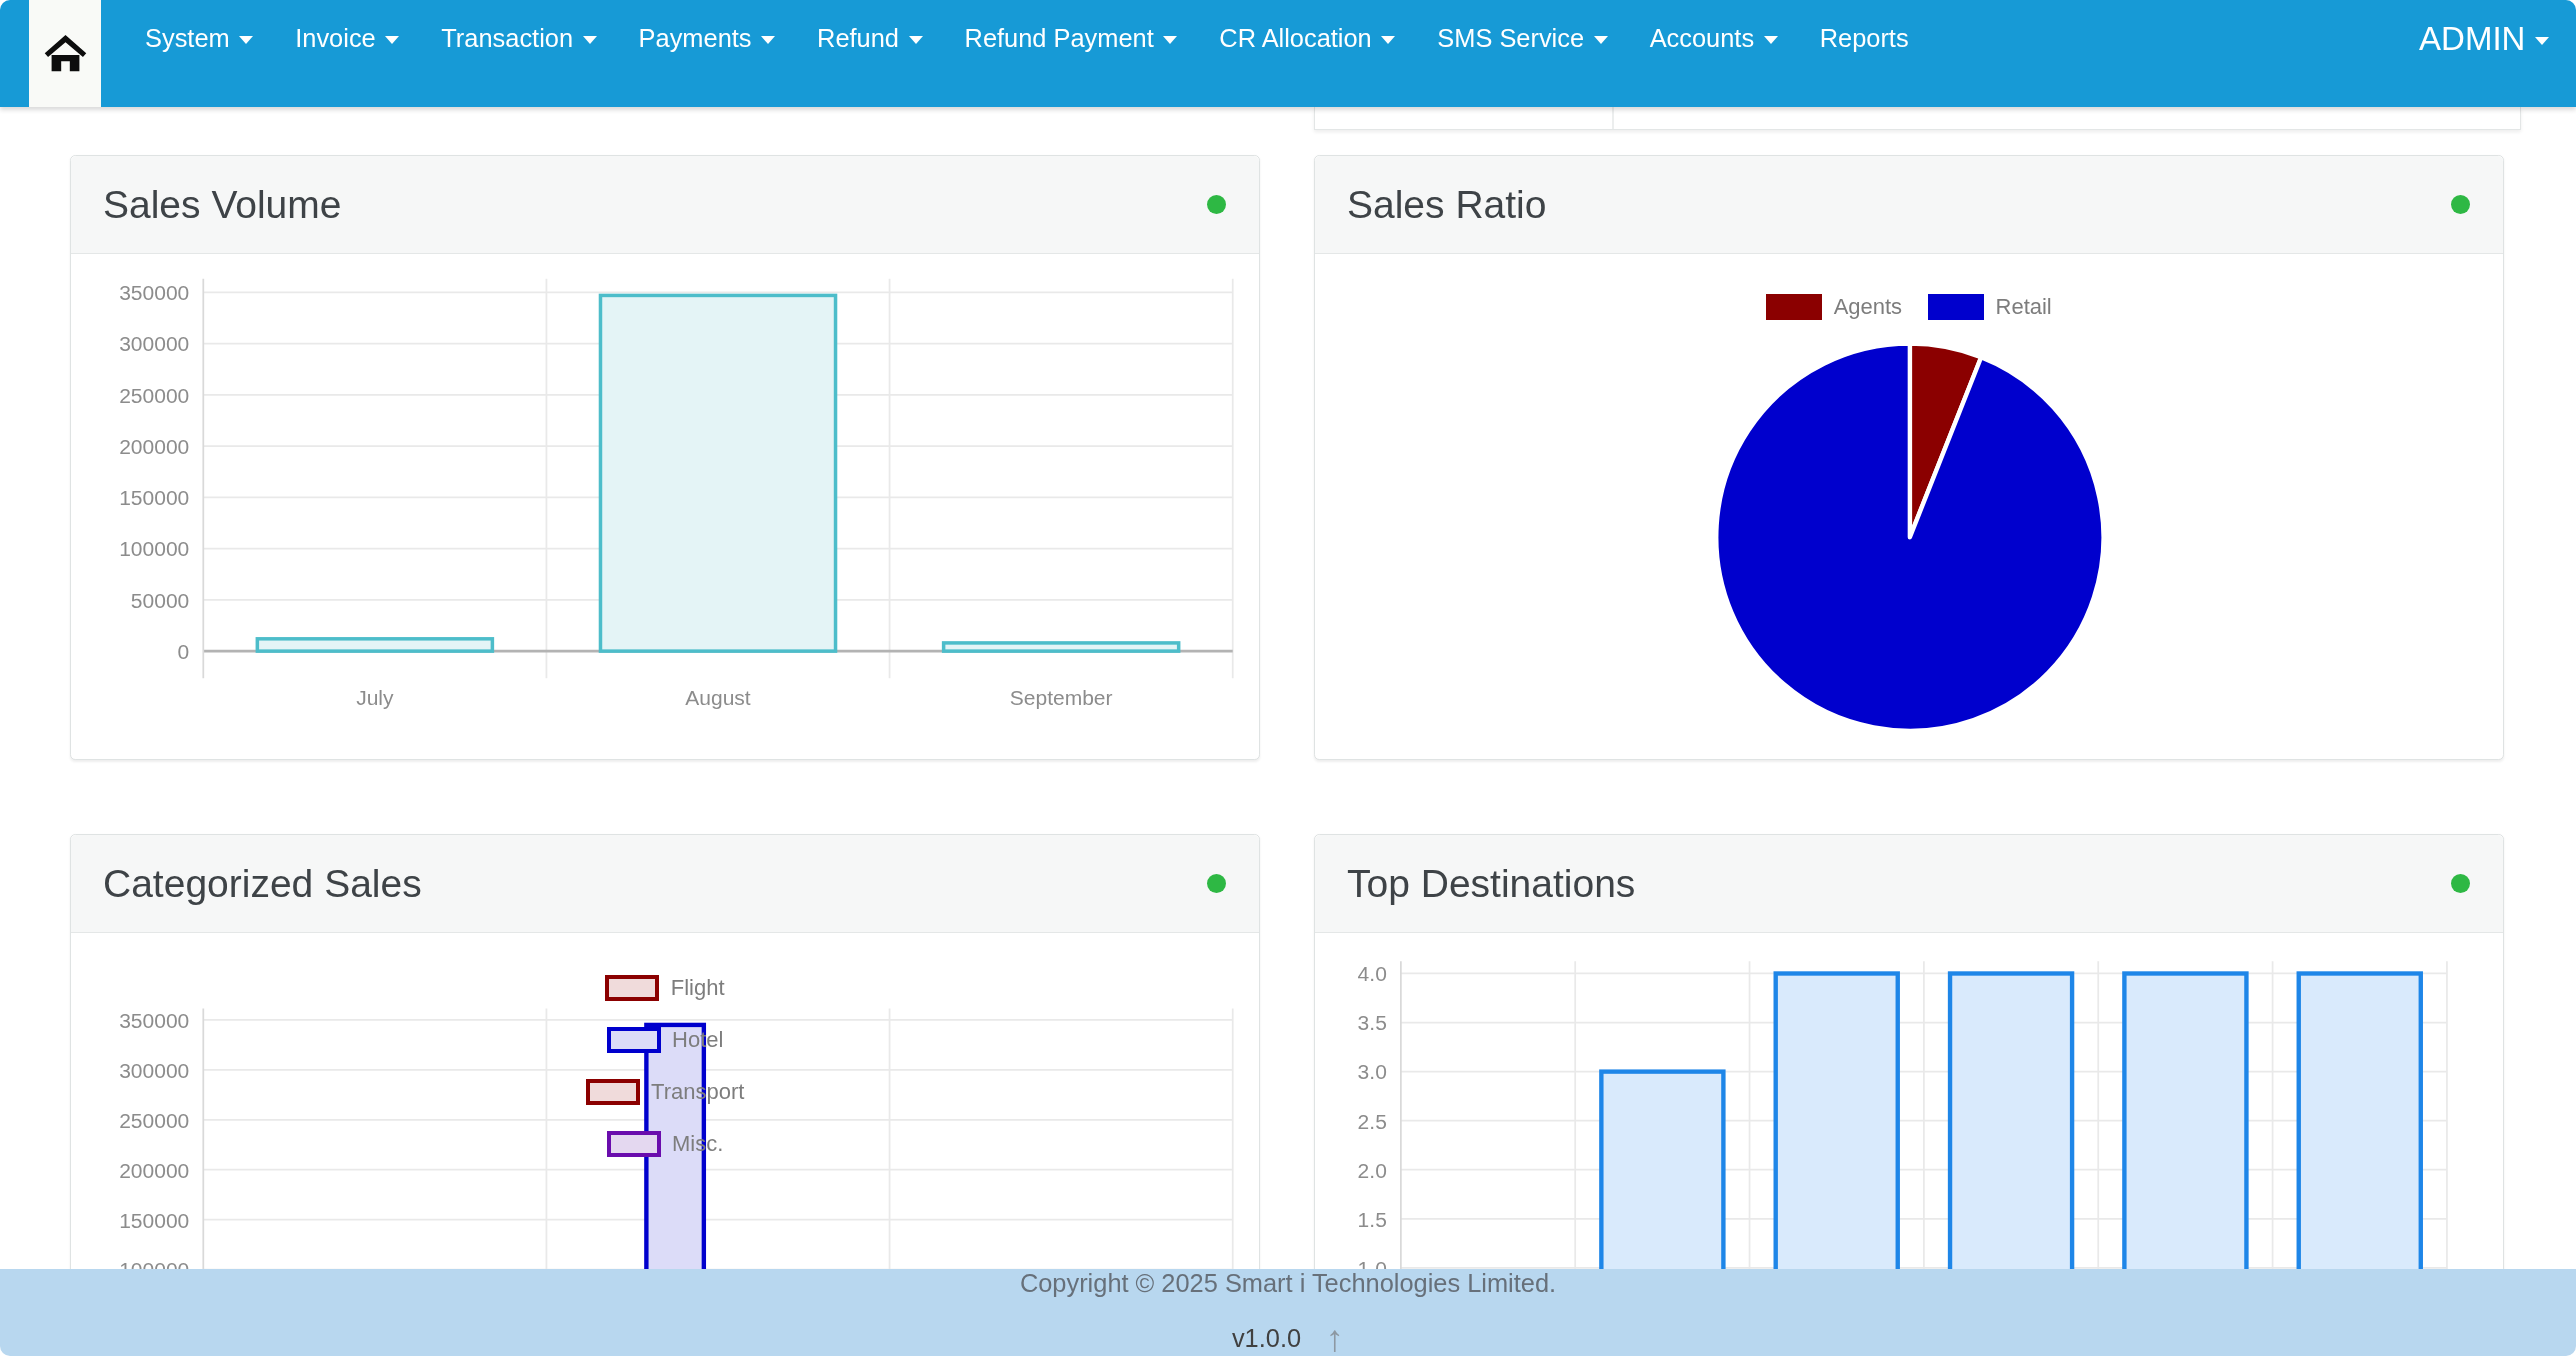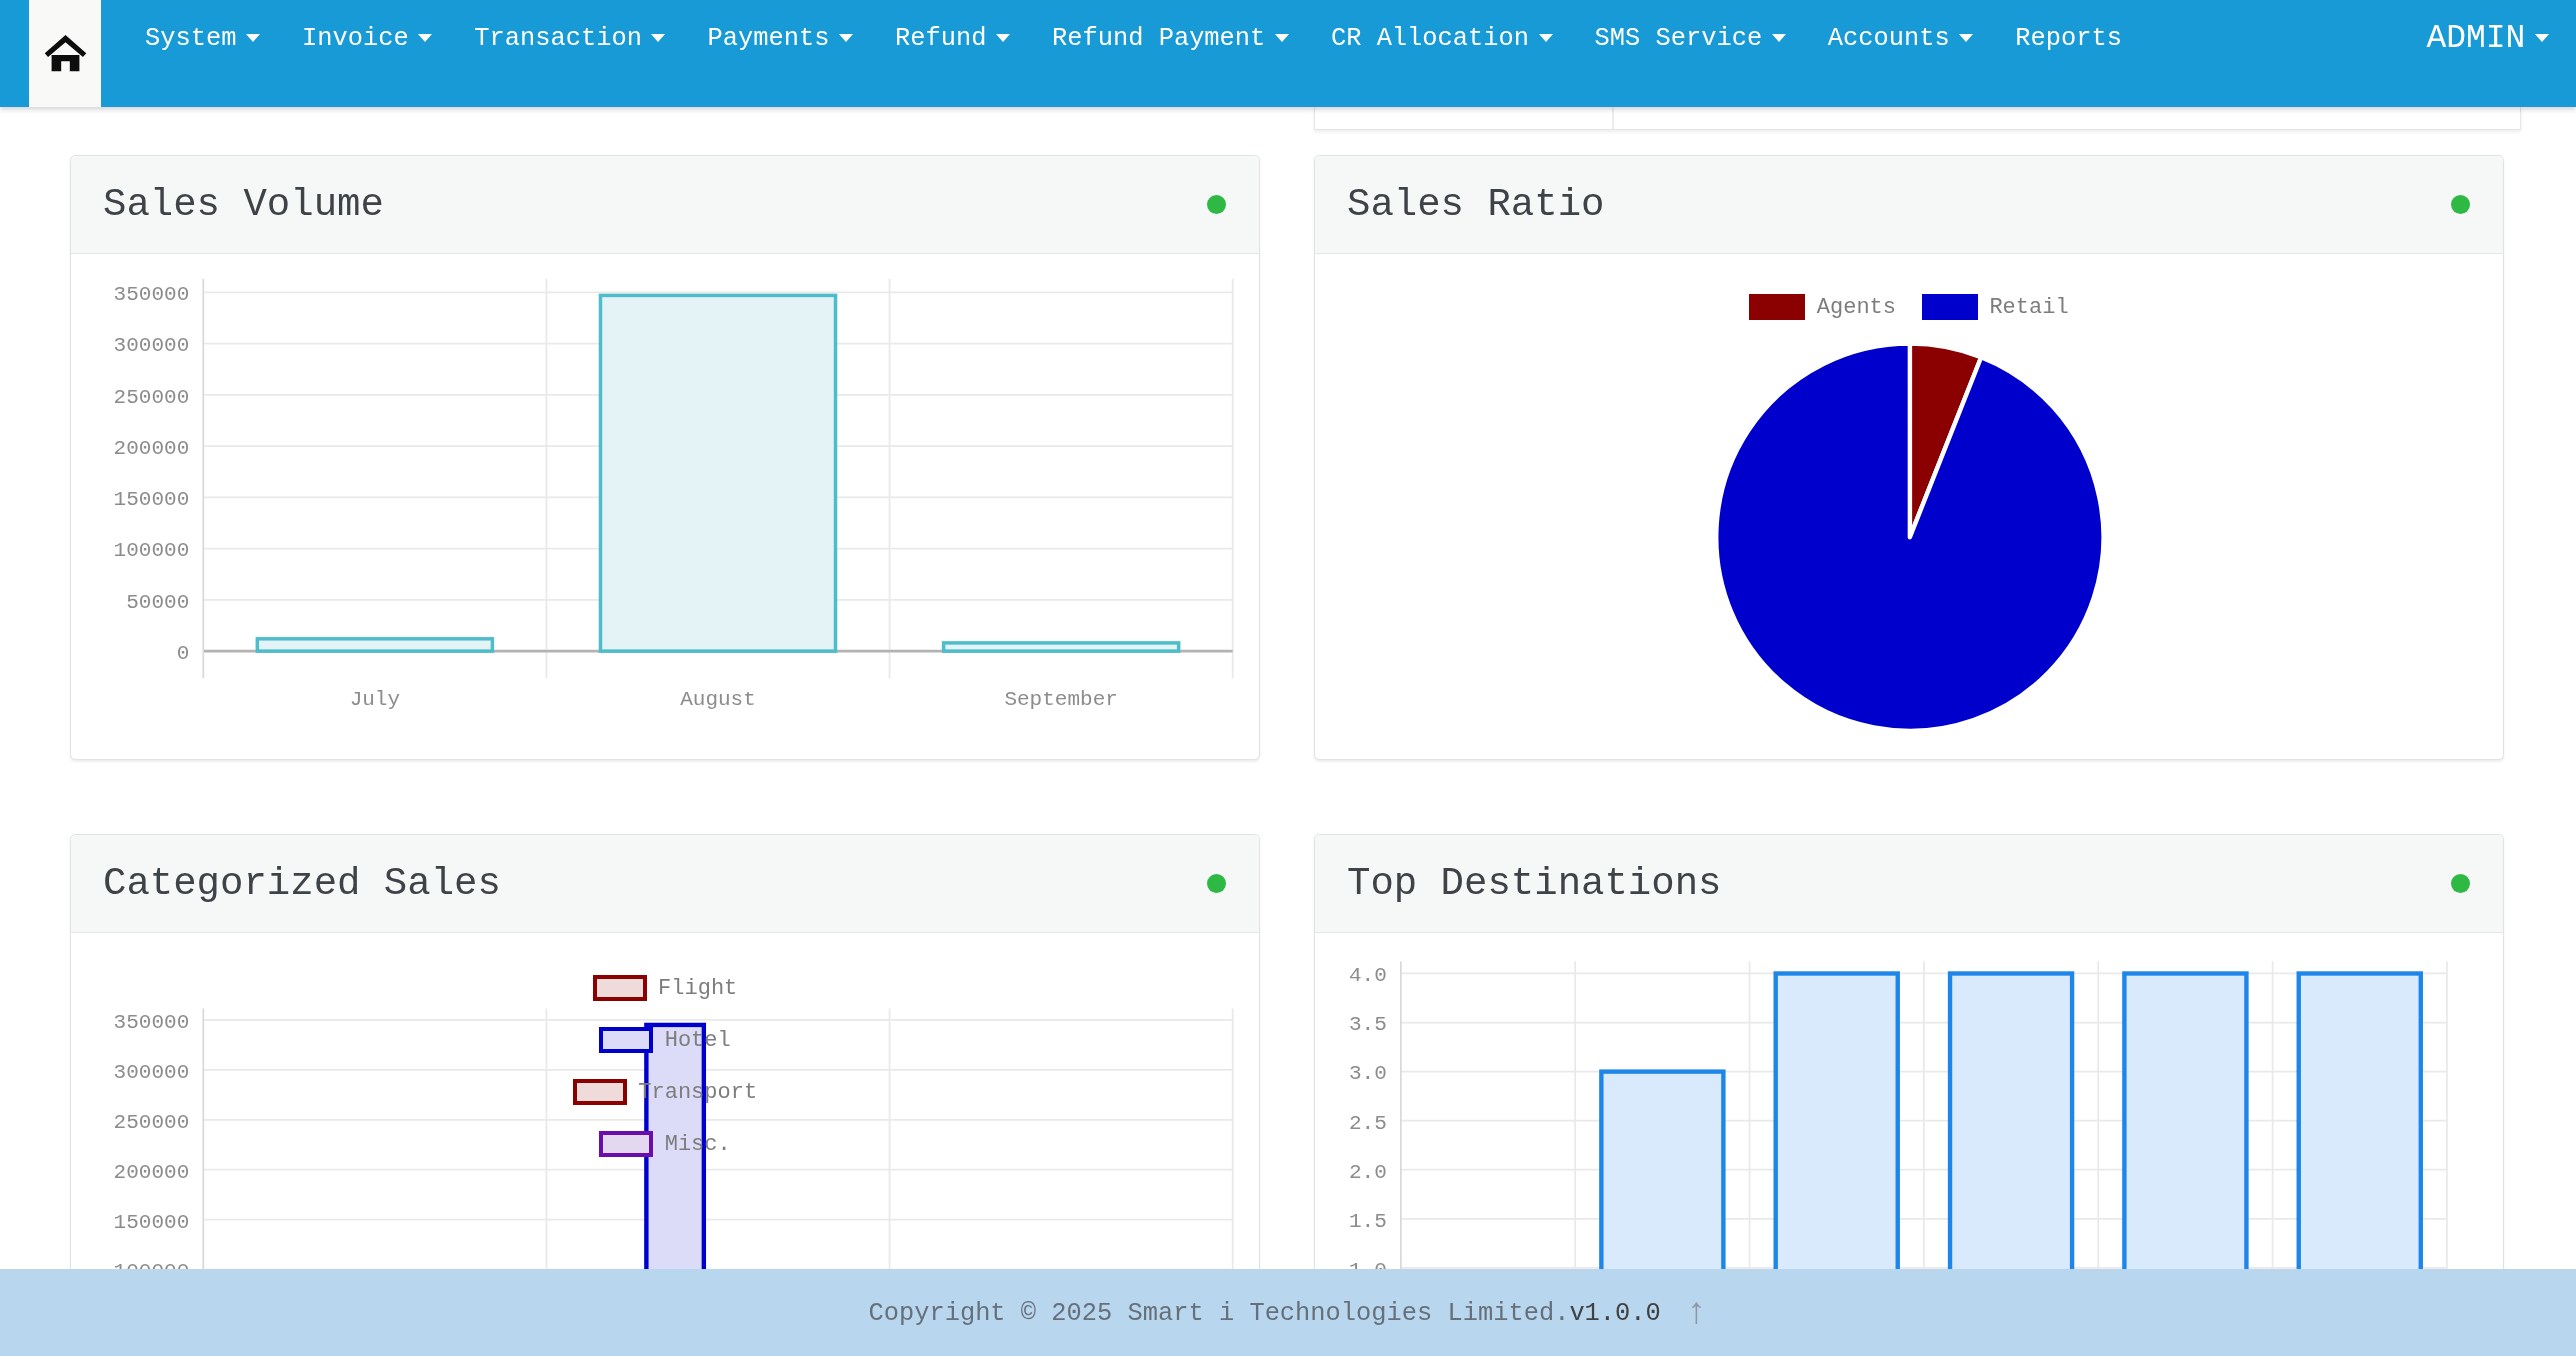--- a/index.html
+++ b/index.html
@@ -1,19 +1,20 @@
 <!DOCTYPE html>
 <html style="font-size:14px"><head>
 <meta charset="utf-8">
 <style>
   html,body{margin:0;padding:0;background:#ffffff;}
   *{box-sizing:border-box;}
   #screen{
     position:relative;width:2576px;height:1356px;overflow:hidden;background:#ffffff;
-    font-family:Liberation Mono, monospace;
+    font-family:Liberation Sans, sans-serif;
+    border-radius:10px;
   }
 
   
   .navbar{position:absolute;top:0;left:0;width:2576px;height:107px;background:#179ad6;z-index:30;
     box-shadow:0 2.6px 4.4px rgba(0,0,0,.15);}
   .home-tile{position:absolute;left:29px;top:0;width:72px;height:107px;background:#f9faf7;
     display:flex;align-items:center;justify-content:center;cursor:pointer;}
   .home-tile svg{width:47px;height:47px;fill:#0d0d0d;}
   .nav-list{position:absolute;left:124px;top:0;margin:0;padding:0;list-style:none;display:flex;}
   .nav-list li{color:#ffffff;font-size:25.4px;line-height:77px;padding:0 21px;white-space:nowrap;cursor:pointer;}
@@ -44,21 +45,21 @@
   
   .chart-legend{position:absolute;left:0;right:0;display:flex;justify-content:center;align-items:center;gap:26px;z-index:2;}
   #legend-sales-ratio{top:40px;}
   #legend-categorized-sales{top:42px;flex-direction:column;}
   .legend-item{display:flex;align-items:center;gap:11.4px;justify-content:space-between;}
   .swatch{display:inline-block;width:56px;height:26px;}
   .legend-label{font-size:22px;color:#7d7d7d;}
 
   
   .footer{position:absolute;left:0;top:1269px;width:2576px;height:88px;background:#b8d7ef;z-index:20;
-    display:flex;align-items:center;justify-content:center;padding:0 40px;}
+    display:flex;align-items:center;justify-content:space-between;padding:0 40px;flex-direction:column;}
   .footer .copyright{font-size:25.4px;color:#67707a;}
   .footer-right{display:flex;align-items:center;gap:24.5px;}
   .footer .version{font-size:25.4px;color:#404040;}
   .scroll-top{font-size:37px;color:#8d98a2;line-height:1;cursor:pointer;}
 </style>
 </head>
 <body>
 
 <div id="screen">
 

